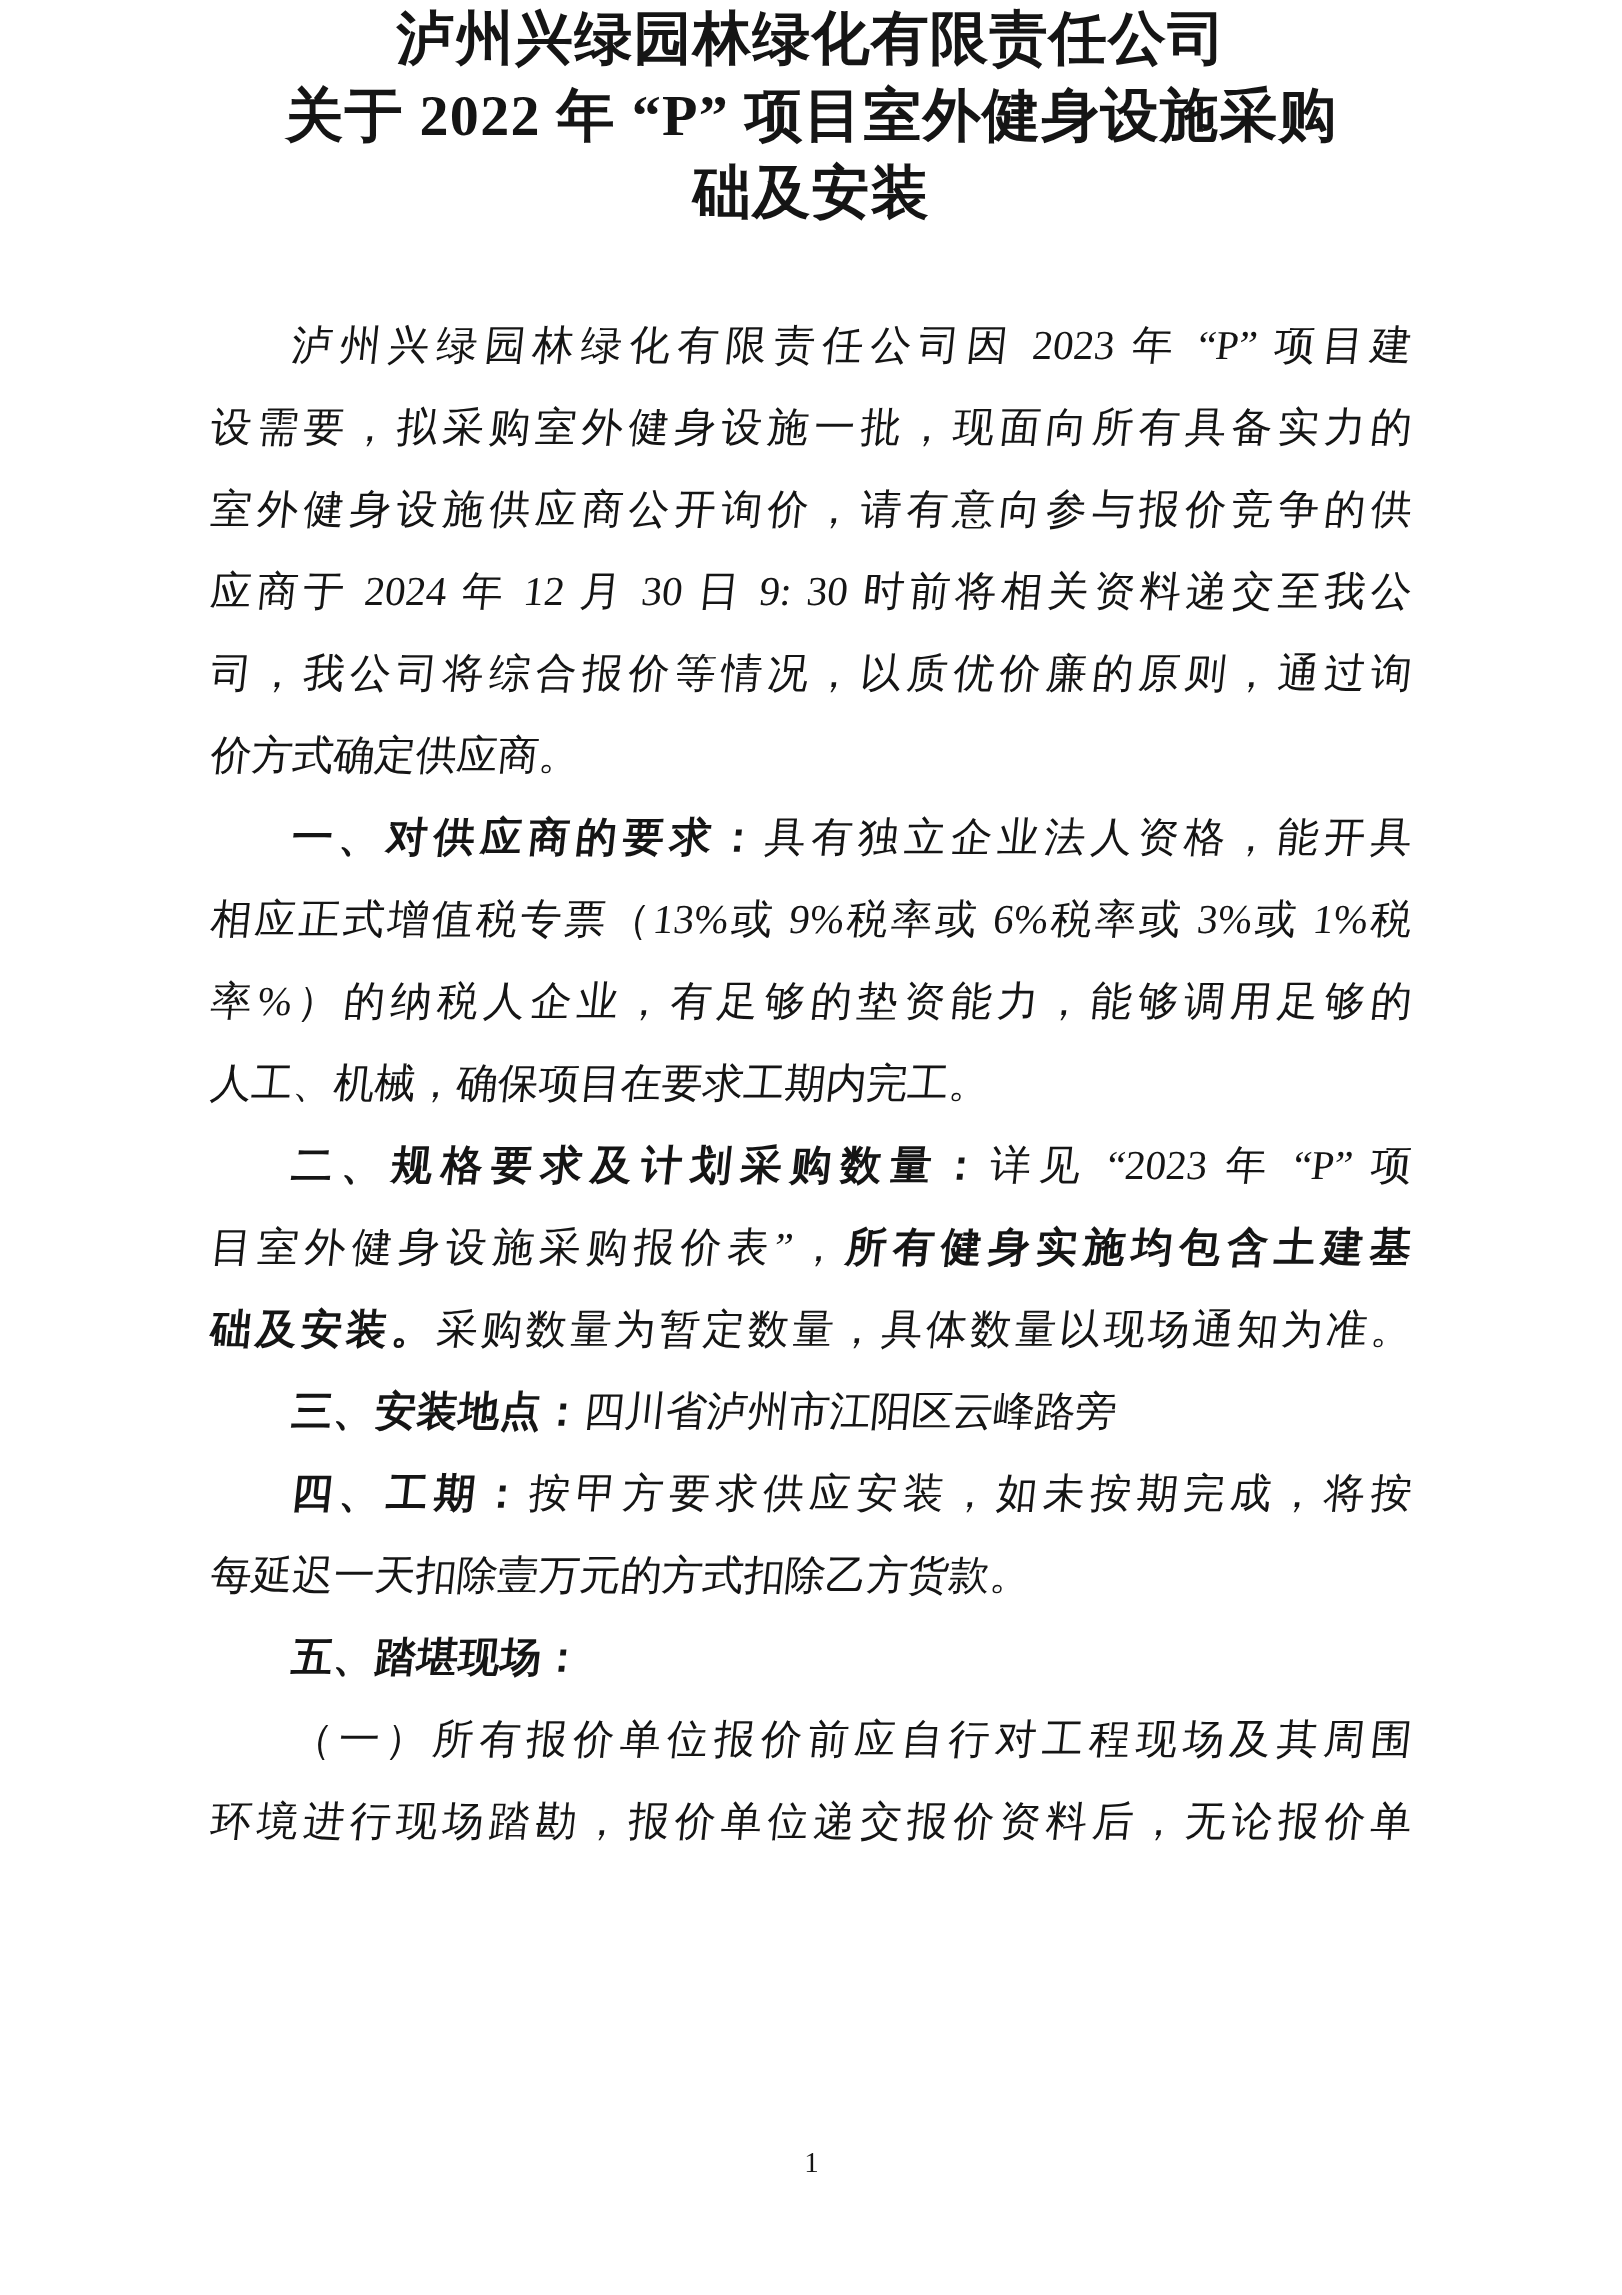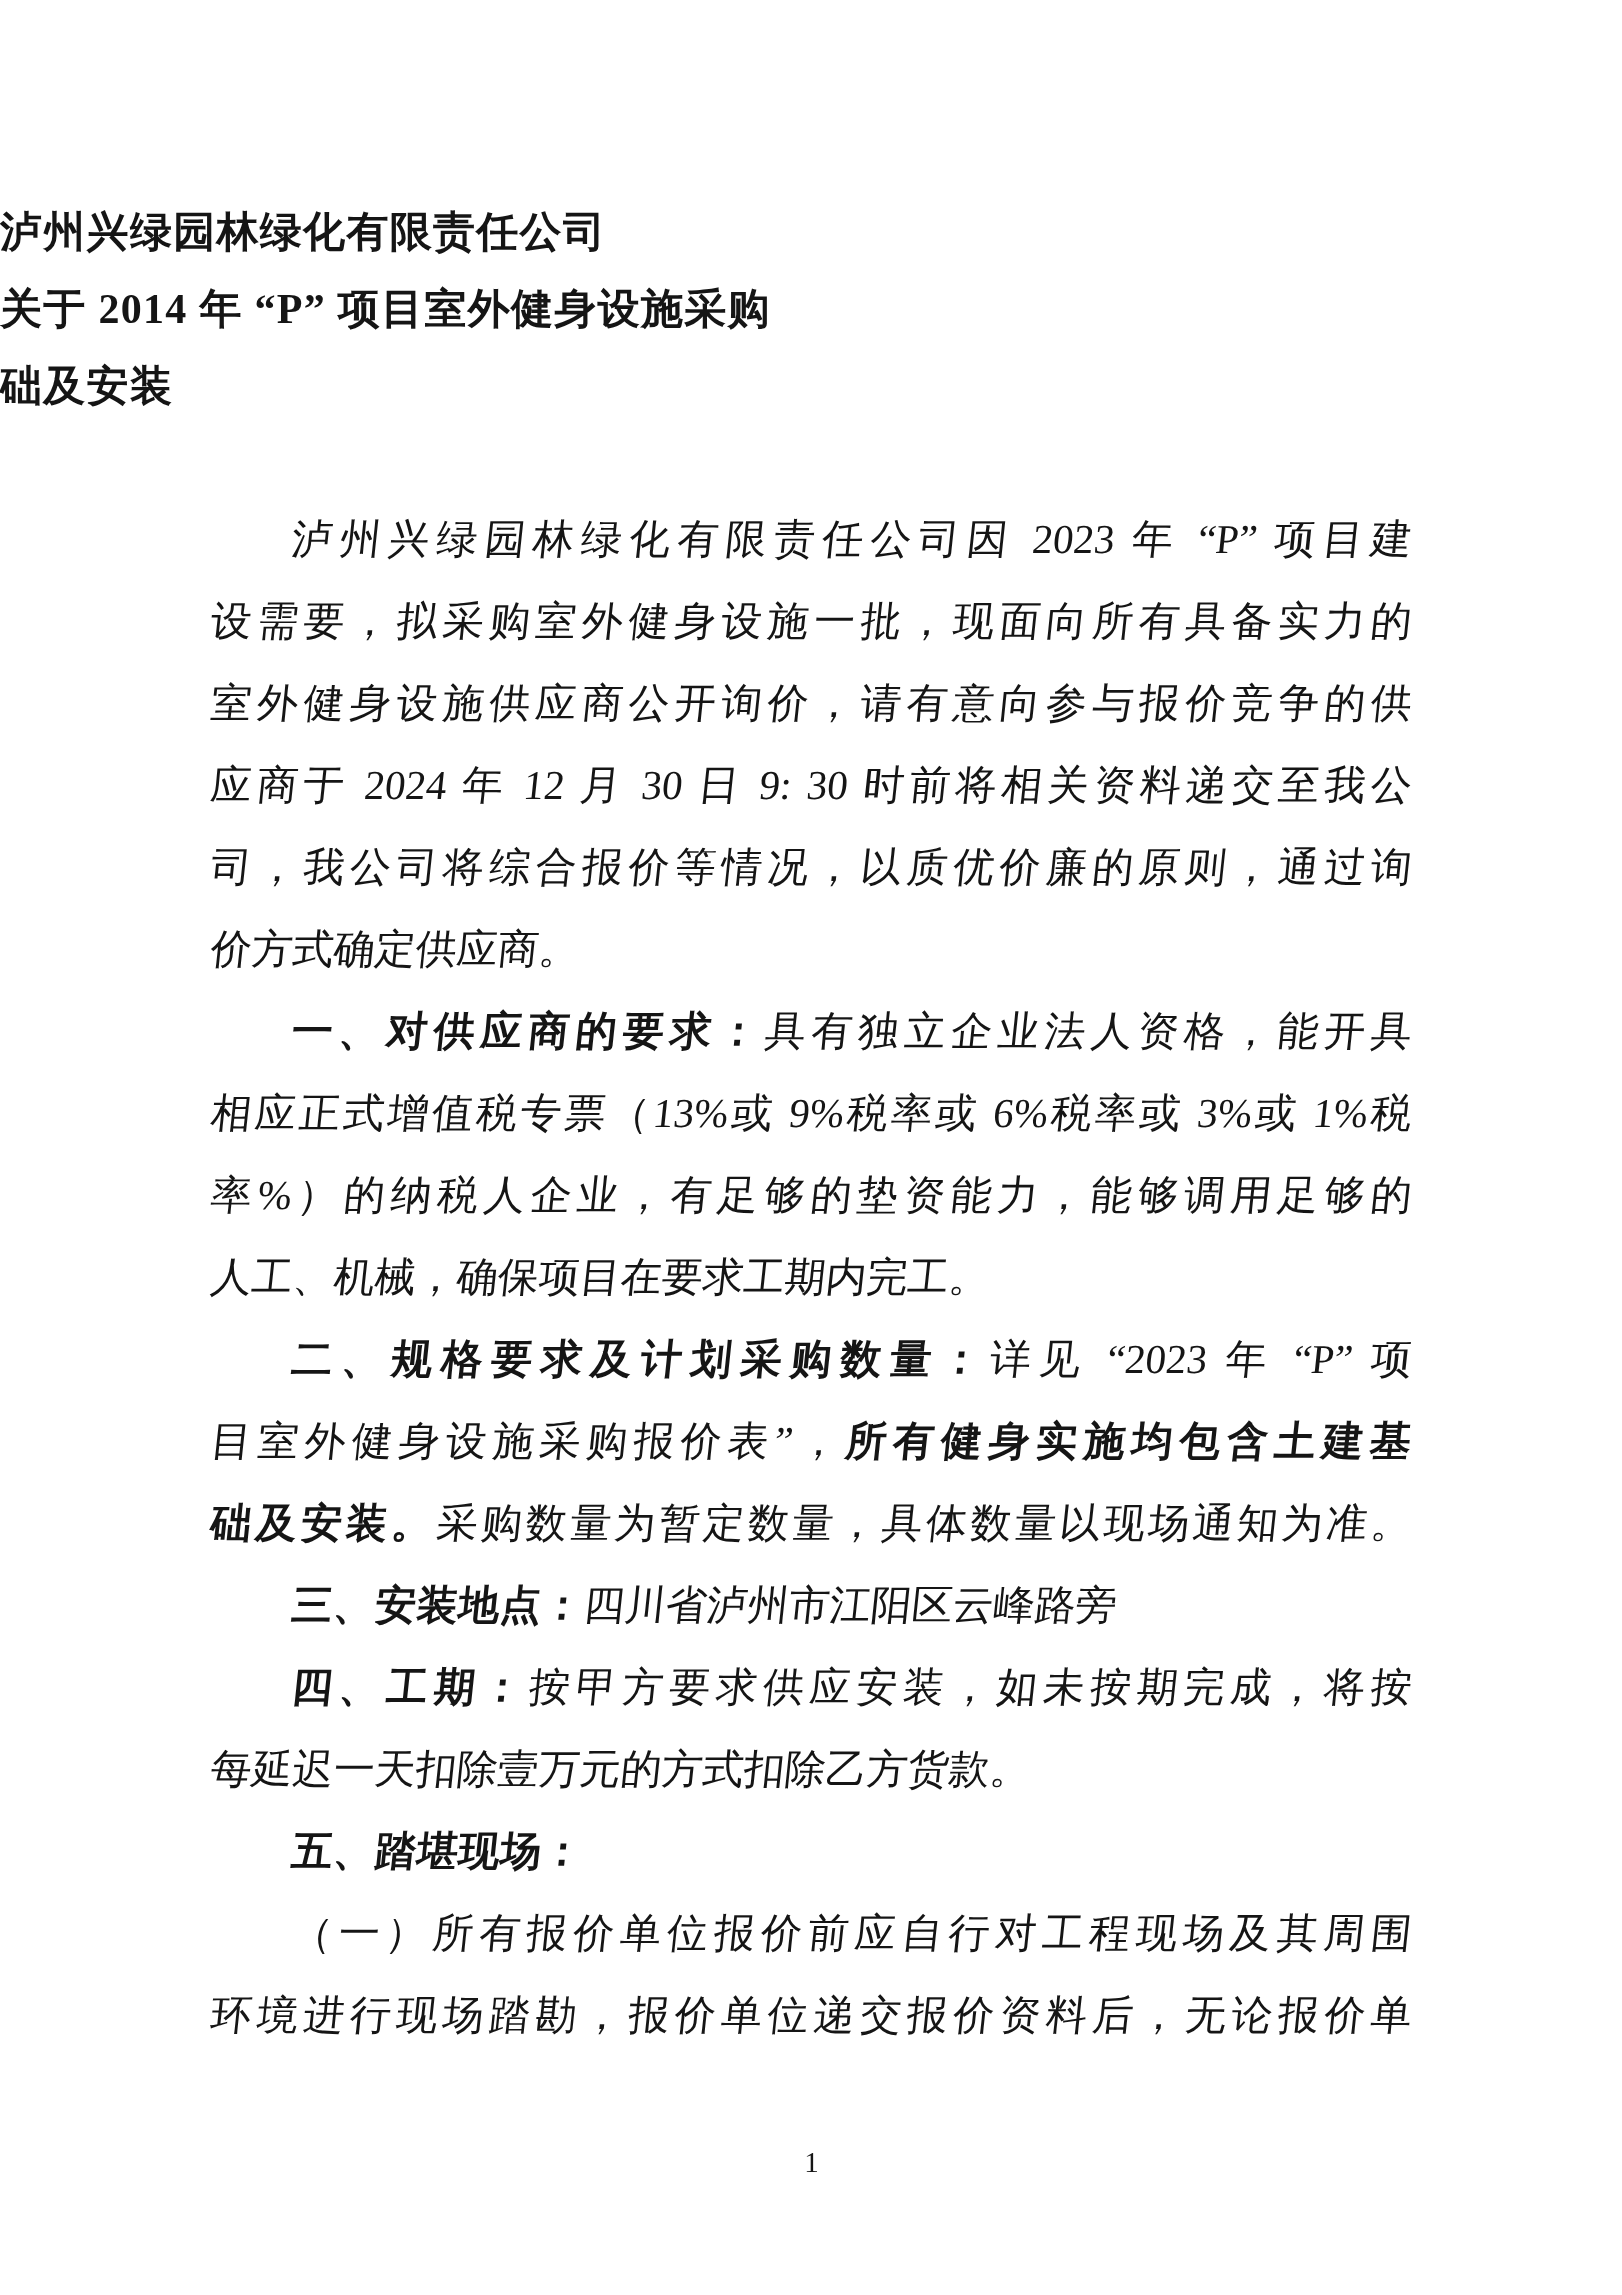--- a/index.html
+++ b/index.html
@@ -11,24 +11,23 @@
     position: relative;
     width: 1623px;
     height: 2295px;
     margin: 0 auto;
     background: #ffffff;
     font-family: "Liberation Serif", "DejaVu Serif", serif;
     color: #151515;
     overflow: hidden;
   }
   .doc-title {
-    padding-top: 194px;
-    text-align: left;
+    text-align: center;
     font-weight: bold;
-    font-size: 42px;
+    font-size: 58px;
     line-height: 77px;
     letter-spacing: 1.3px;
   }
   .doc-title .t-line {
     white-space: nowrap;
   }
   .doc-body {
     margin: 73px 211px 0 211px;
     font-size: 41px;
     line-height: 82px;
@@ -61,21 +60,21 @@
     font-family: "Liberation Serif", "DejaVu Serif", serif;
   }
 </style>
 </head>
 <body>
 
 <div class="page">
 
   <div class="doc-title">
     <div class="t-line">泸州兴绿园林绿化有限责任公司</div>
-    <div class="t-line">关于 2014 年 “P” 项目室外健身设施采购</div>
+    <div class="t-line">关于 2022 年 “P” 项目室外健身设施采购</div>
     <div class="t-line">础及安装</div>
   </div>
 
   <div class="doc-body" id="doc-body">
       <div class="b-line full ind"><span class="seg-regular">泸州兴绿园林绿化有限责任公司因 2023 年 “P” 项目建</span></div>
       <div class="b-line full"><span class="seg-regular">设需要，拟采购室外健身设施一批，现面向所有具备实力的</span></div>
       <div class="b-line full"><span class="seg-regular">室外健身设施供应商公开询价，请有意向参与报价竞争的供</span></div>
       <div class="b-line full"><span class="seg-regular">应商于 2024 年 12 月 30 日 9: 30 时前将相关资料递交至我公</span></div>
       <div class="b-line full"><span class="seg-regular">司，我公司将综合报价等情况，以质优价廉的原则，通过询</span></div>
       <div class="b-line"><span class="seg-regular">价方式确定供应商。</span></div>

